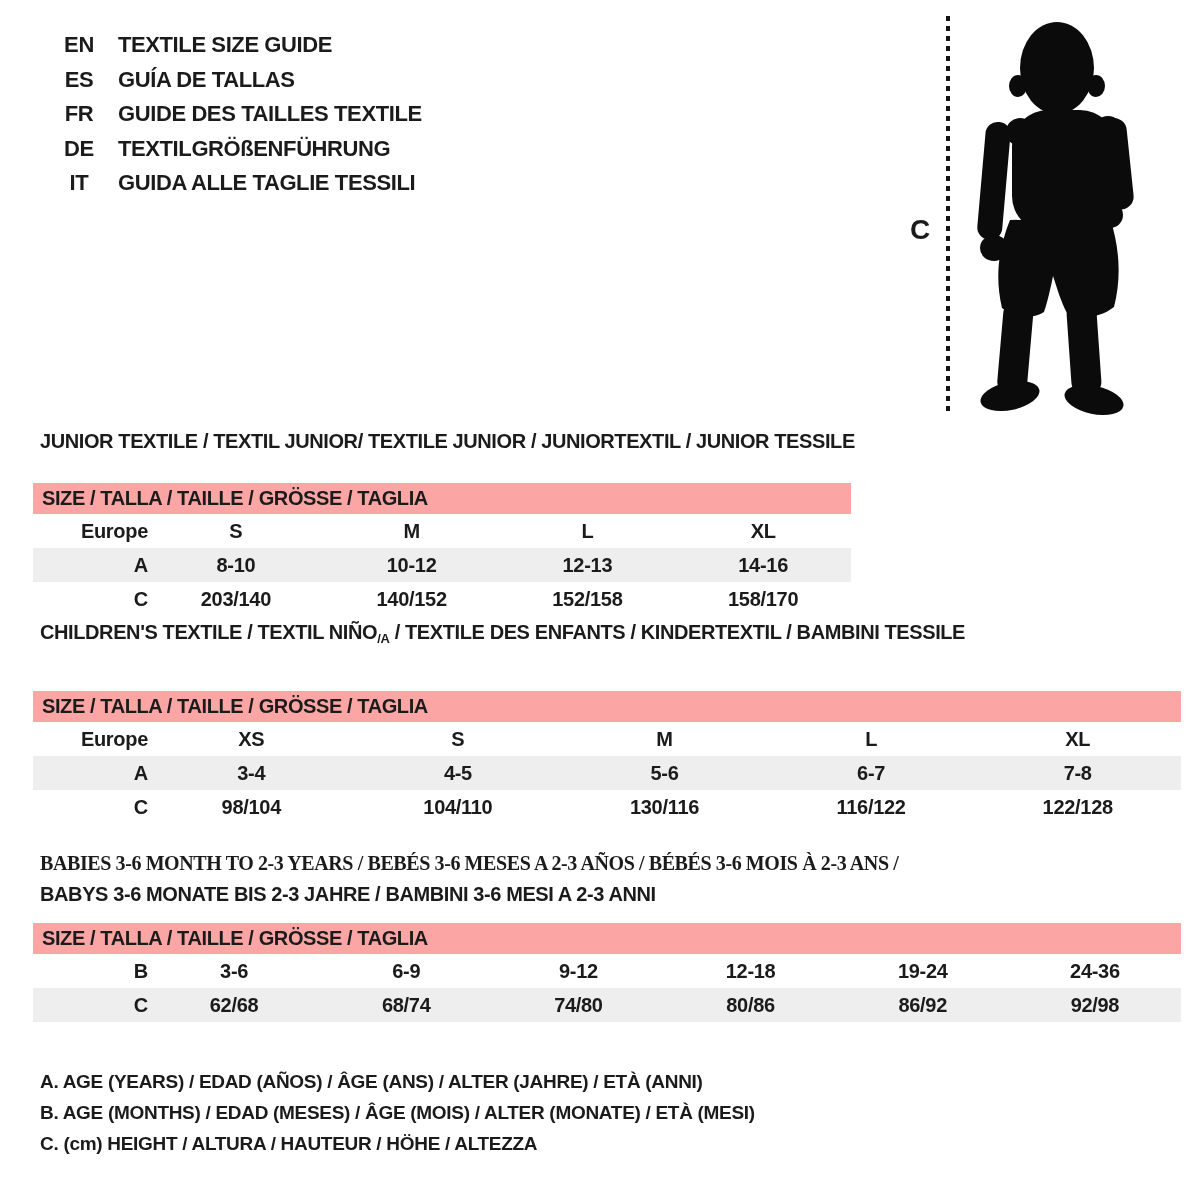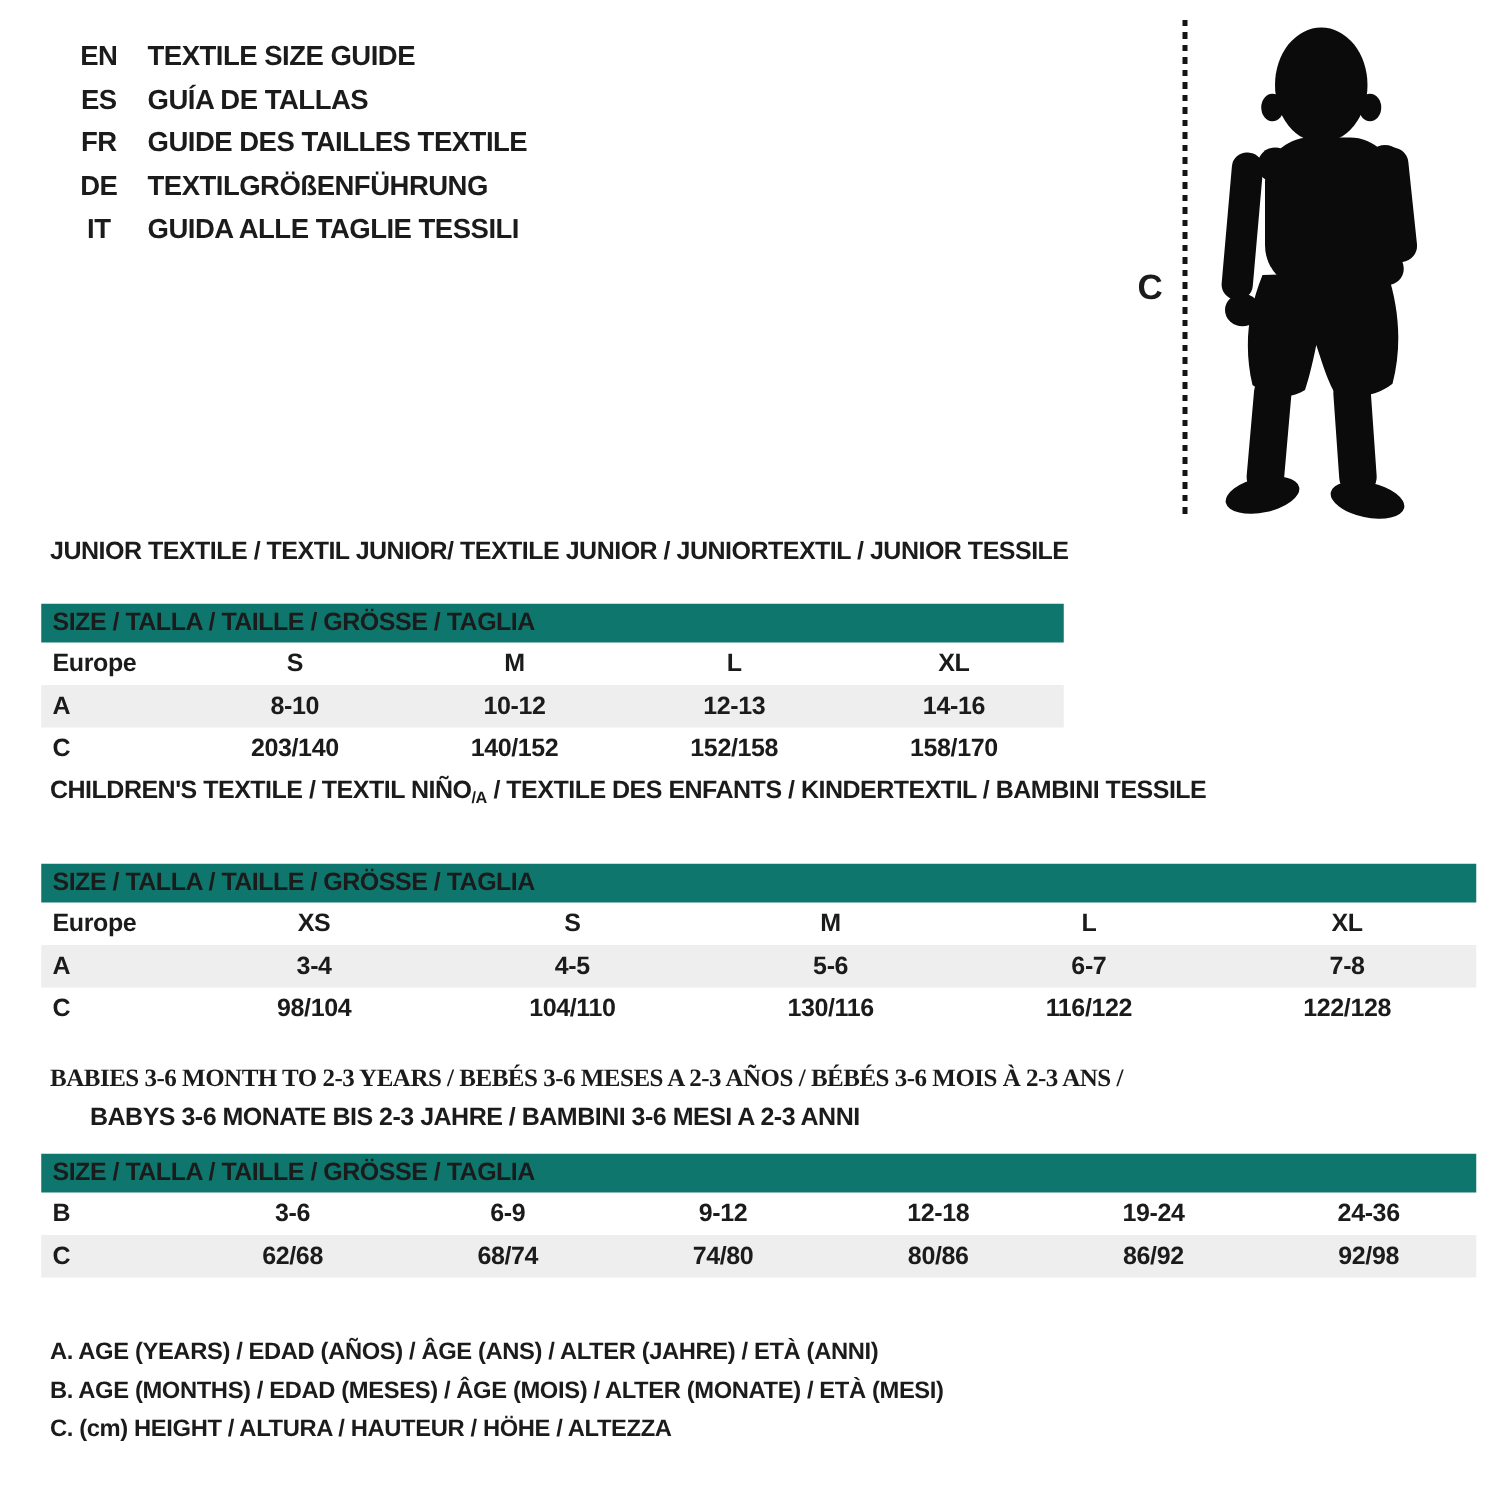--- a/index.html
+++ b/index.html
@@ -20,27 +20,27 @@
     background:repeating-linear-gradient(to bottom,#141414 0 5px,transparent 5px 10px);}
   .c-label{left:910px;top:214px;font-size:28px;letter-spacing:-0.5px;}
   .fig-svg{left:962px;top:12px;}
 
   
   .sec-title{margin:0;font-size:20px;letter-spacing:-0.4px;white-space:nowrap;}
   .sub{font-size:13px;vertical-align:-4px;letter-spacing:-0.3px;}
 
   
   .table{background:#fff;}
-  .t-head{height:31px;line-height:31px;background:#0f766e;padding-left:9px;
+  .t-head{height:31px;line-height:31px;background:#fca5a5;padding-left:9px;
     font-size:20px;letter-spacing:-0.4px;}
   .t-row{display:grid;height:34px;align-items:center;font-size:20px;letter-spacing:-0.3px;}
   .cols4{grid-template-columns:115px repeat(4,1fr);}
   .cols5{grid-template-columns:115px repeat(5,1fr);}
   .cols6{grid-template-columns:115px repeat(6,1fr);}
-  .t-label{padding-left:9px;}
+  .t-label{padding-left:9px;text-align:right;}
   .t-cell{text-align:center;}
   .alt{background:#eeeeee;}
 
   
   .legend-line{font-size:19px;line-height:31px;letter-spacing:-0.3px;white-space:nowrap;}
 </style>
 </head>
 <body>
 
 <div class="canvas">
@@ -140,21 +140,21 @@
       <span class="t-cell">98/104</span>
       <span class="t-cell">104/110</span>
       <span class="t-cell">130/116</span>
       <span class="t-cell">116/122</span>
       <span class="t-cell">122/128</span>
     </div>
   </div>
 
   <div class="abs" style="left:40px;top:848px;">
     <div class="sec-title" style="line-height:31px;font-family:Liberation Serif, serif;">BABIES 3-6 MONTH TO 2-3 YEARS / BEBÉS 3-6 MESES A 2-3 AÑOS / BÉBÉS 3-6 MOIS À 2-3 ANS /</div>
-    <div class="sec-title" style="line-height:31px;margin-left:32px;">BABYS 3-6 MONATE BIS 2-3 JAHRE / BAMBINI 3-6 MESI A 2-3 ANNI</div>
+    <div class="sec-title" style="line-height:31px;">BABYS 3-6 MONATE BIS 2-3 JAHRE / BAMBINI 3-6 MESI A 2-3 ANNI</div>
   </div>
   <div class="abs table" style="left:33px;top:923px;width:1148px;">
     <div class="t-head">SIZE / TALLA / TAILLE / GRÖSSE / TAGLIA</div>
     <div class="t-row cols6">
       <span class="t-label">B</span>
       <span class="t-cell">3-6</span>
       <span class="t-cell">6-9</span>
       <span class="t-cell">9-12</span>
       <span class="t-cell">12-18</span>
       <span class="t-cell">19-24</span>

